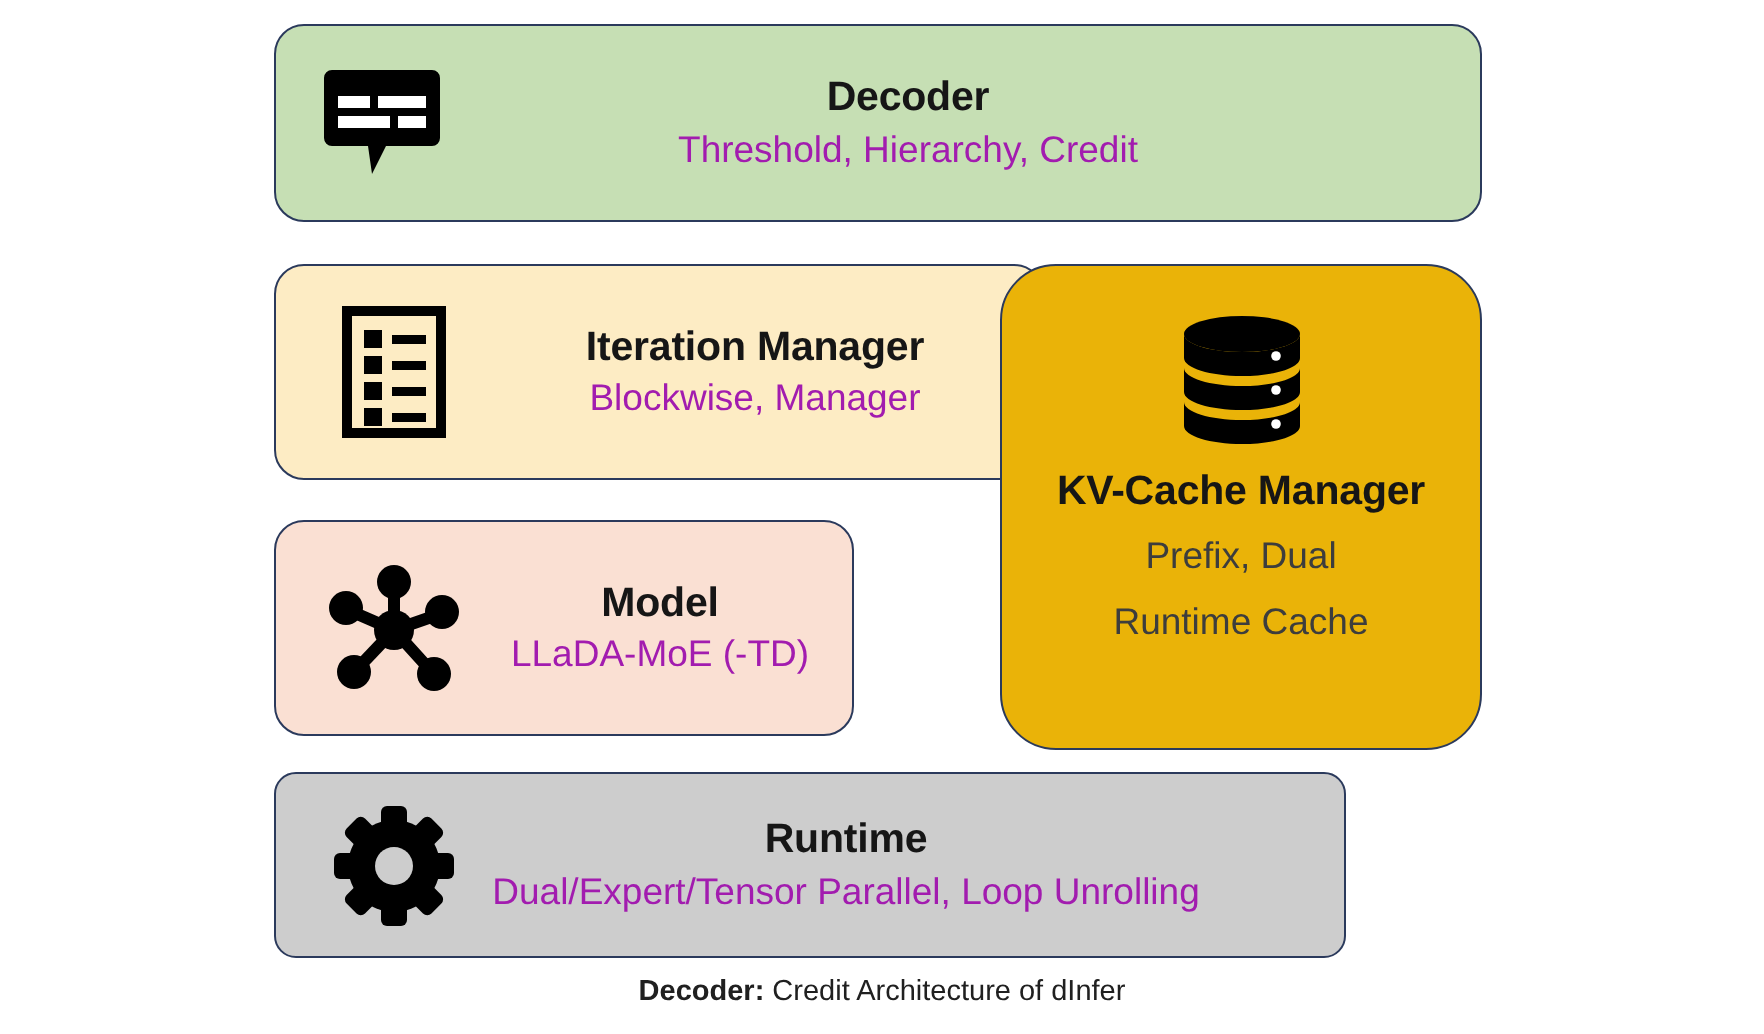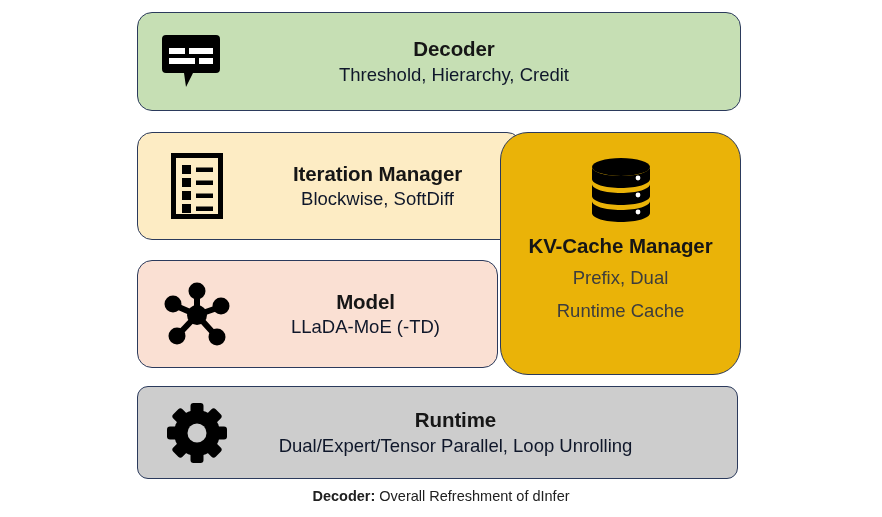--- a/index.html
+++ b/index.html
@@ -40,33 +40,33 @@
     left: 137px; top: 12px; width: 604px; height: 99px;
     border-radius: 15px;
     padding-left: 16px;
   }
   .card-iteration {
     left: 137px; top: 132px; width: 385px; height: 108px;
     border-radius: 15px;
     padding-left: 22px;
   }
   .card-model {
-    left: 137px; top: 260px; width: 361px; height: 108px;
+    left: 137px; top: 260px; width: 290px; height: 108px;
     border-radius: 15px;
     padding-left: 22px;
   }
   .card-kv {
     left: 500px; top: 132px; width: 241px; height: 243px;
     border-radius: 28px;
     flex-direction: column;
     justify-content: flex-start;
     padding-top: 18px;
   }
   .card-runtime {
-    left: 137px; top: 386px; width: 601px; height: 93px;
+    left: 137px; top: 386px; width: 536px; height: 93px;
     border-radius: 11px;
     padding-left: 22px;
   }
 
   
   .icon-slot {
     flex: 0 0 auto;
     display: flex;
     align-items: center;
     justify-content: center;
@@ -91,21 +91,21 @@
   .card-title {
     font-weight: bold;
     font-size: 20.5px;
     color: #161616;
     letter-spacing: -0.1px;
     line-height: 1.24;
     white-space: nowrap;
   }
   .card-sub {
     font-size: 18.5px;
-    color: #0f172a;
+    color: #a21caf;
     line-height: 1.28;
     margin-top: 1px;
   }
   .card-sub-kv {
     font-size: 18.5px;
     color: #3d3d3d;
     line-height: 1.33;
     margin-top: 8px;
   }
   
@@ -152,21 +152,21 @@
         <rect x="11" y="25" width="9" height="9" fill="#000000"></rect>
         <rect x="25" y="27.5" width="17" height="4.5" fill="#000000"></rect>
         <rect x="11" y="38" width="9" height="9" fill="#000000"></rect>
         <rect x="25" y="40.5" width="17" height="4.5" fill="#000000"></rect>
         <rect x="11" y="51" width="9" height="9" fill="#000000"></rect>
         <rect x="25" y="53.5" width="17" height="4.5" fill="#000000"></rect>
       </svg>
     </div>
     <div class="text-block">
       <div class="card-title">Iteration Manager</div>
-      <div class="card-sub">Blockwise, SoftDiff</div>
+      <div class="card-sub">Blockwise, Manager</div>
     </div>
   </div>
 
   <div class="card card-pink card-model">
     <div class="icon-slot icon-slot-row">
       <svg width="68" height="66" viewBox="0 0 68 66" aria-hidden="true">
         <g stroke="#000000" stroke-width="6" stroke-linecap="round">
           <line x1="34" y1="34" x2="34" y2="11"></line>
           <line x1="34" y1="34" x2="11" y2="24"></line>
           <line x1="34" y1="34" x2="57" y2="26"></line>
@@ -224,16 +224,16 @@
         <circle cx="30" cy="30" r="9.5" fill="#cdcdcd"></circle>
       </svg>
     </div>
     <div class="text-block shift-left">
       <div class="card-title">Runtime</div>
       <div class="card-sub">Dual/Expert/Tensor Parallel, Loop Unrolling</div>
     </div>
   </div>
 
   <div class="caption">
-    <b>Decoder:</b><span> Overall Refreshment of dInfer</span>
+    <b>Decoder:</b><span> Credit Architecture of dInfer</span>
   </div>
 
 </div>
 
 </body></html>

